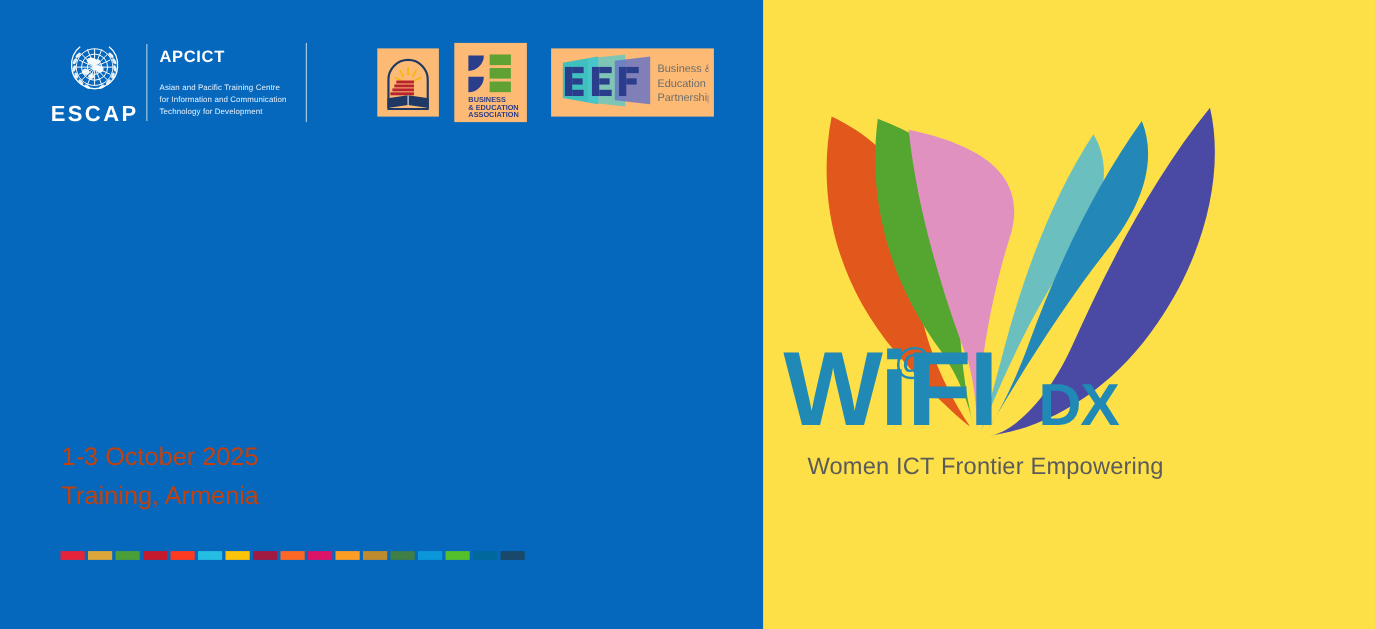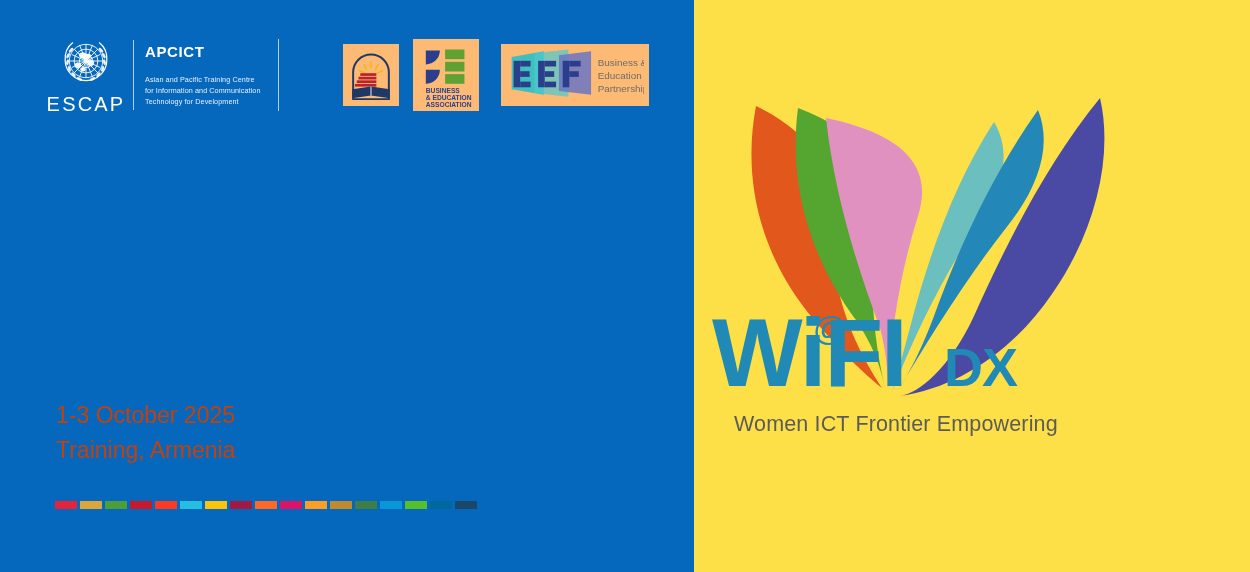--- a/index.html
+++ b/index.html
@@ -27,21 +27,21 @@
   .logo-strip {
     position:absolute; left:50px; top:36px;
     display:flex; align-items:center;
   }
 
   
   .escap-logo { display:flex; align-items:center; }
   .escap-mark { width:72px; display:flex; flex-direction:column; align-items:center; }
   .escap-emblem { width:60px; height:56px; display:block; }
   .escap-word {
-    color:#ffffff; font-size:20px; font-weight:normal;
+    color:#ffffff; font-size:20px; font-weight:bold;
     letter-spacing:2.2px; line-height:1; margin-top:2px;
     font-family:"Liberation Sans", sans-serif;
   }
   .escap-divider { width:1px; height:70px; background:#cfe2f3; margin:0 11px; opacity:.85; }
   .apcict-block { padding-top:2px; }
   .apcict-title {
     color:#ffffff; font-size:15px; font-weight:bold; letter-spacing:.6px;
     line-height:1;
   }
   .apcict-sub {

